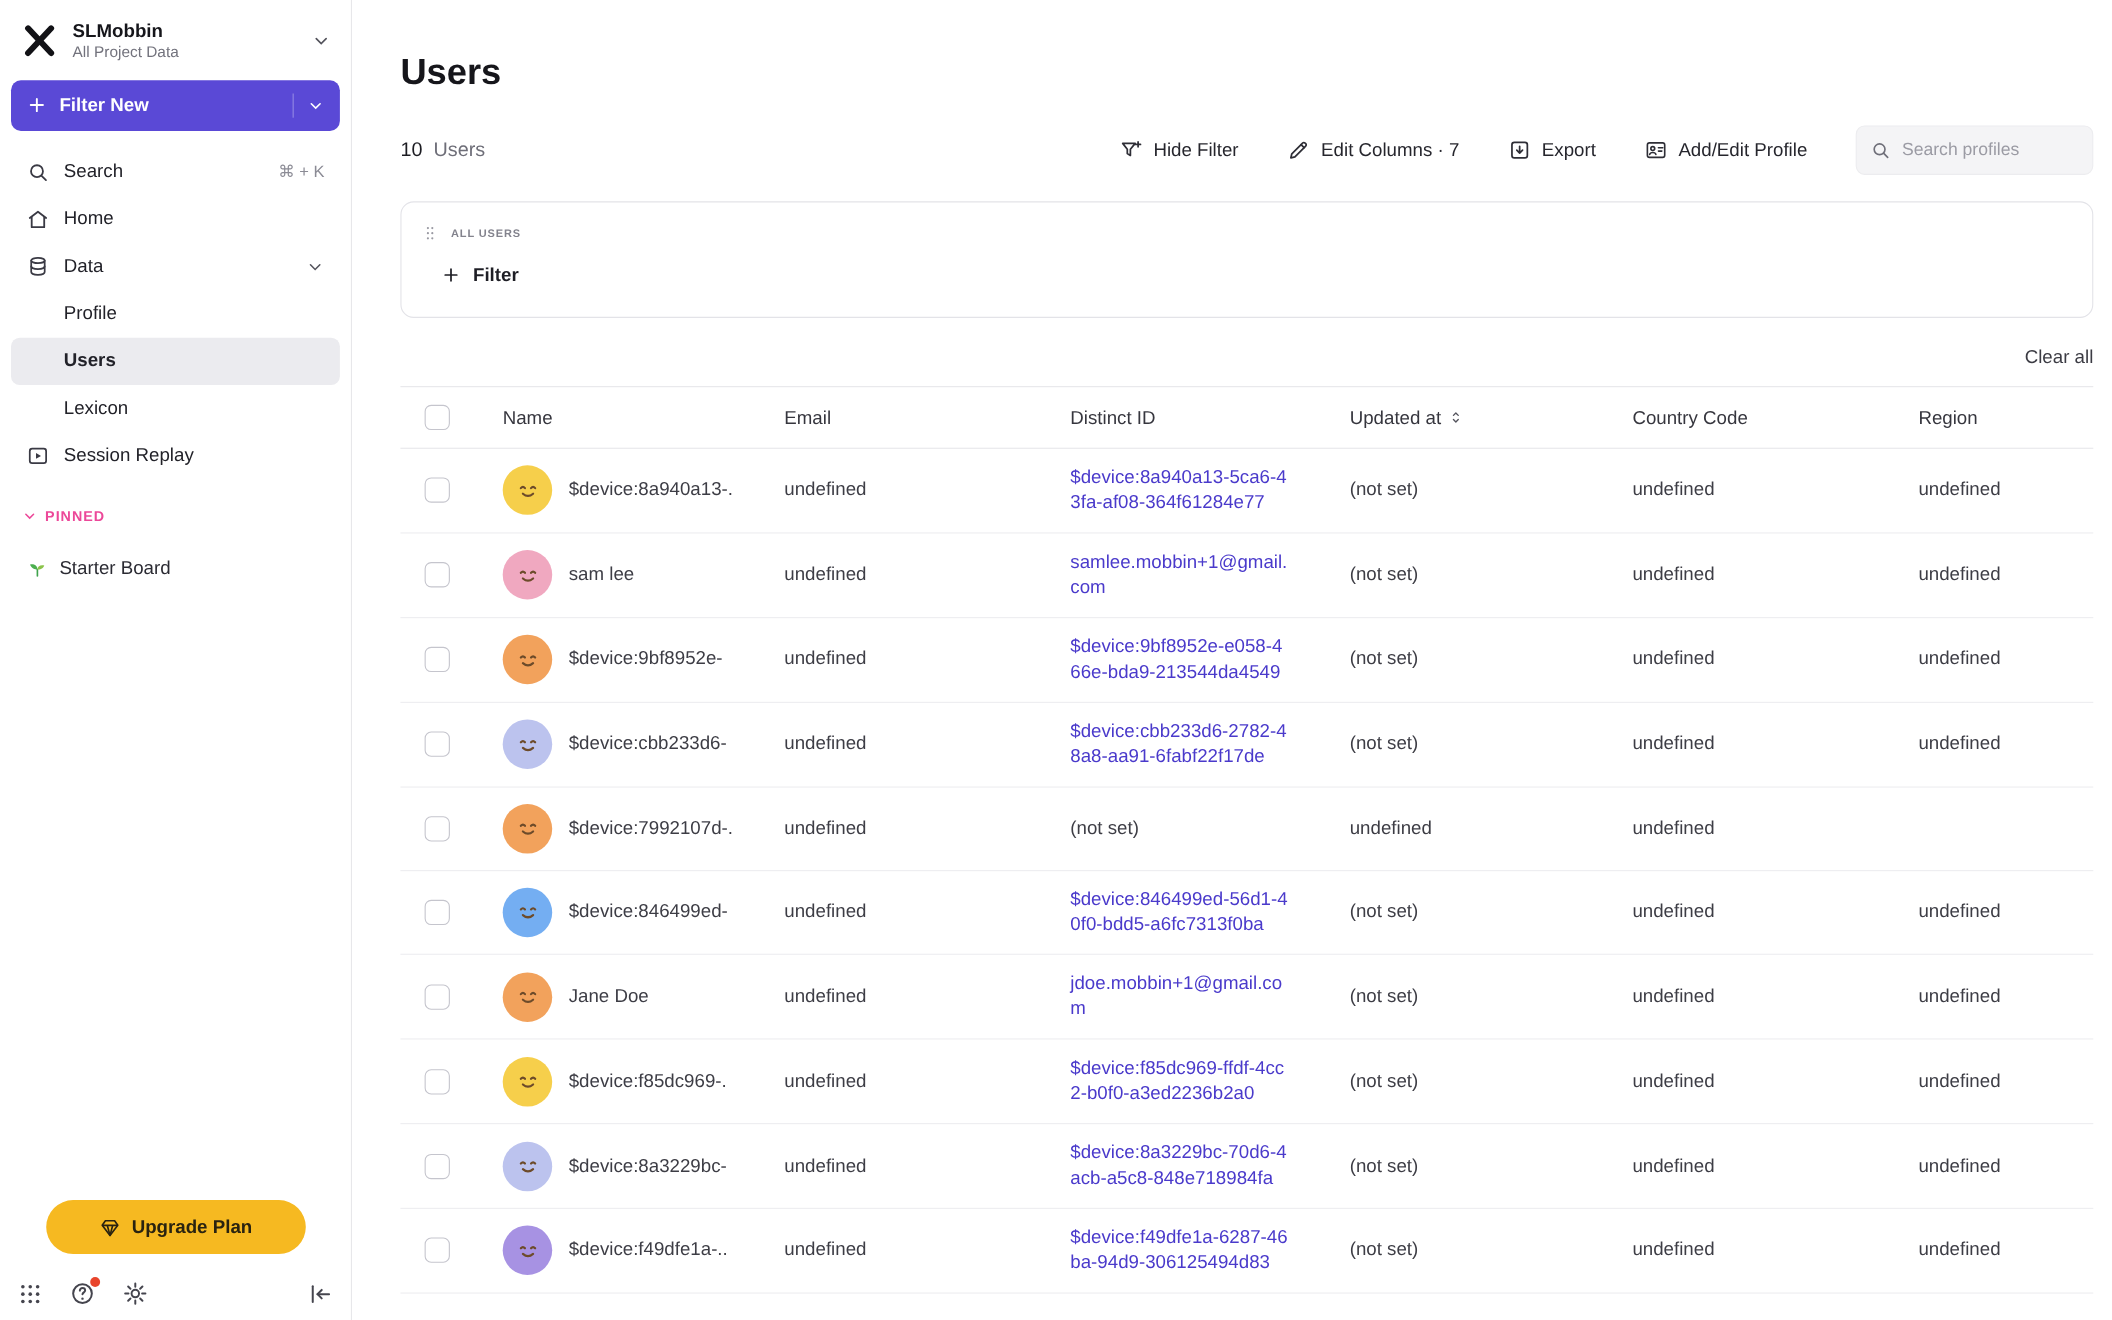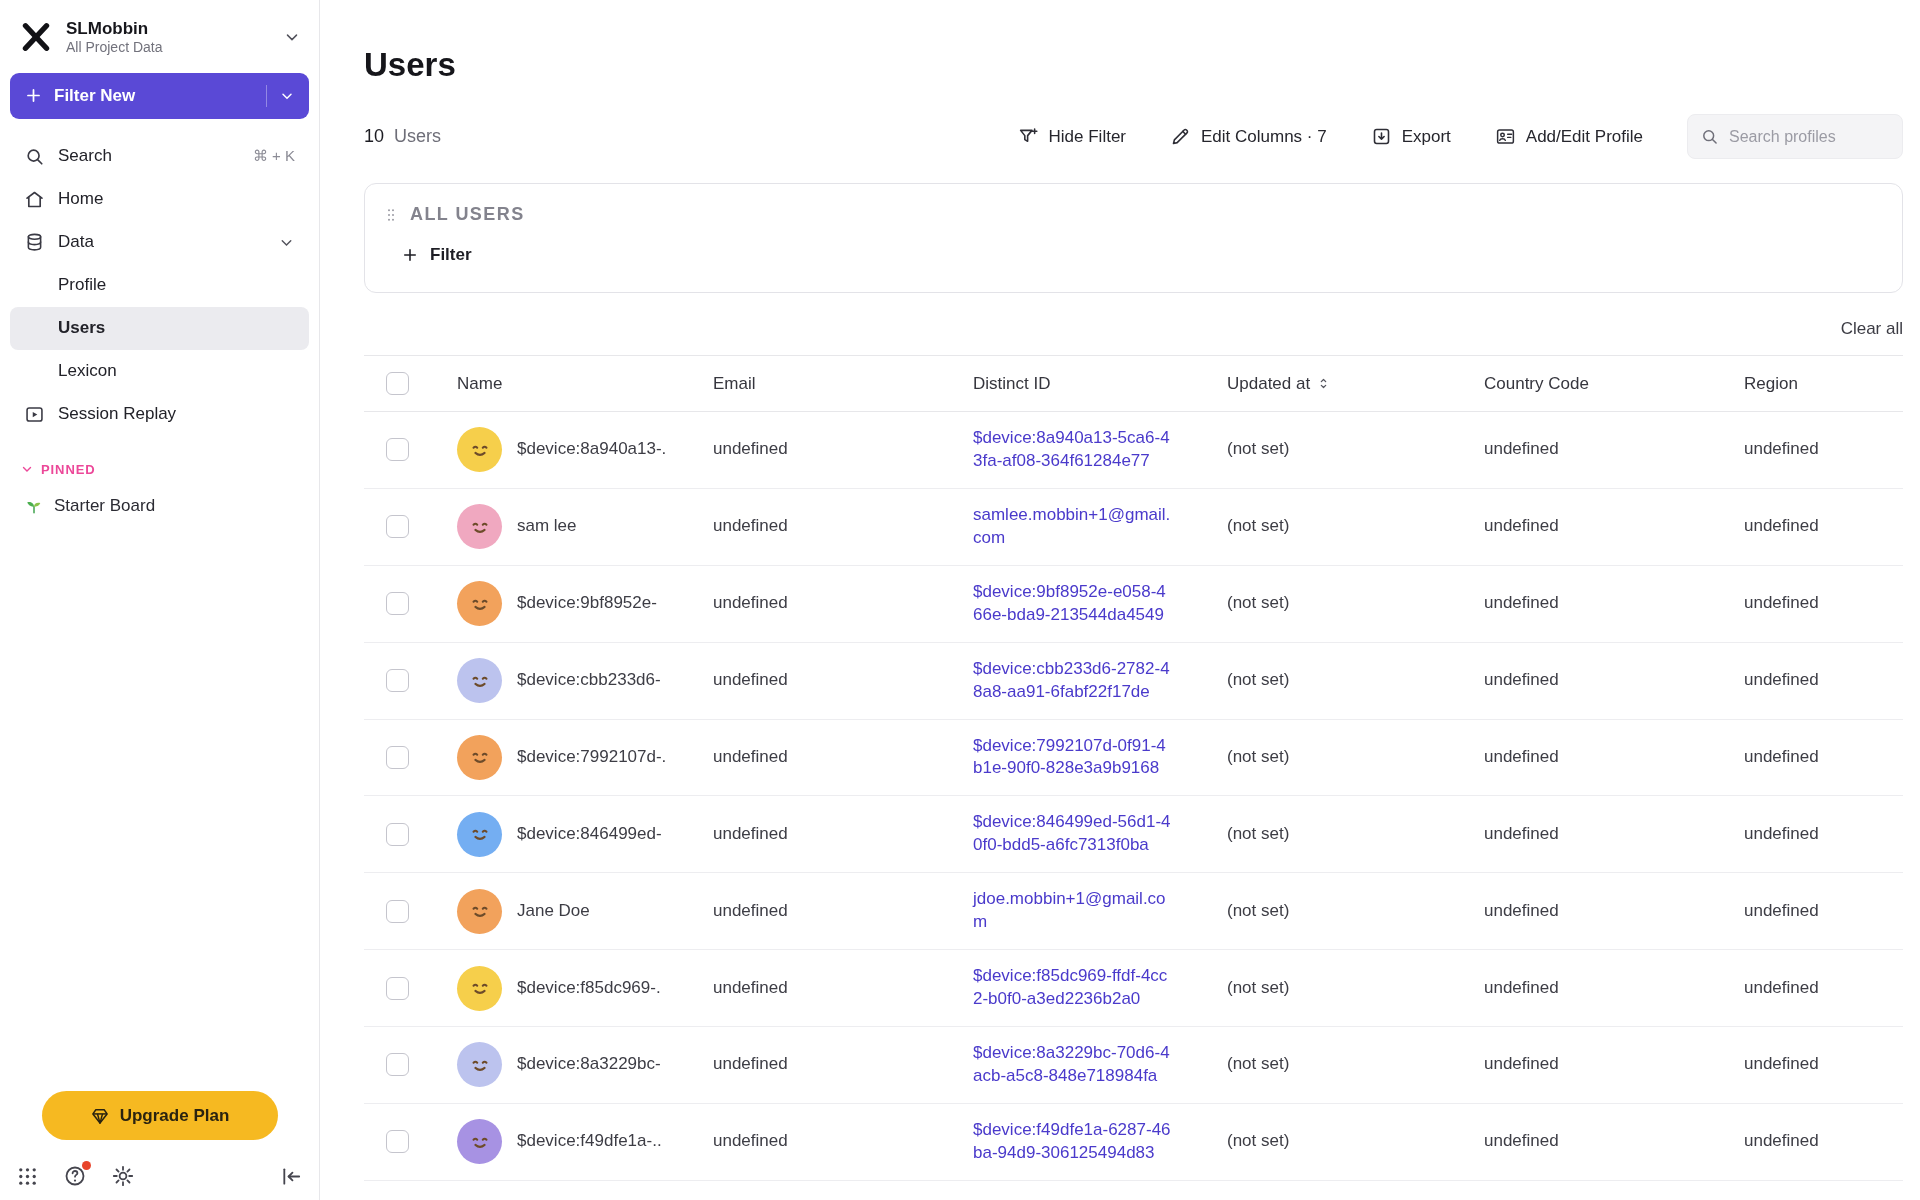--- a/index.html
+++ b/index.html
@@ -37,21 +37,21 @@
   .nav-item .nicon { color:#3a3a44; width:21px; }
   .nav-item.active { background:#ebebef; font-weight:600; }
   .nav-item.sub { padding-left:48px; }
   .kbd { margin-left:auto; color:#8b8b95; font-size:15px; }
   .nav-caret { margin-left:auto; color:#53535c; }
 
   .section-label {
     display:flex; align-items:center; gap:7px; margin:26px 0 8px; padding:0 10px;
     font-size:13px; font-weight:700; letter-spacing:.07em; color:#ec4899; cursor:pointer;
   }
-  .pinned-item { height:42px; display:flex; align-items:center; gap:10px; padding:0 14px; font-size:17px; border-radius:8px; cursor:pointer; }
+  .pinned-item { height:42px; display:flex; align-items:flex-end; gap:10px; padding:0 14px; font-size:17px; border-radius:8px; cursor:pointer; }
 
   .upgrade-btn {
     position:absolute; left:50%; bottom:60px; transform:translateX(-50%);
     width:236px; height:49px; background:#f6b921; border-radius:26px;
     display:flex; align-items:center; justify-content:center; gap:10px;
     font-size:17px; font-weight:700; color:#2a2310; cursor:pointer;
   }
   .bottom-row {
     position:absolute; left:16px; right:16px; bottom:12px;
     display:flex; align-items:center; gap:24px; color:#45454e;
@@ -75,21 +75,21 @@
     width:216px; height:45px; background:#f4f4f6; border:1px solid #ececef; border-radius:8px;
     display:flex; align-items:center; gap:10px; padding:0 12px;
   }
   .searchbox input {
     border:none; outline:none; background:transparent; width:100%;
     font-size:16px; font-family:"Liberation Sans",sans-serif; color:#3c3c44;
   }
   .searchbox input::placeholder { color:#9b9ba4; }
 
   .filter-panel { margin-top:24px; border:1px solid #e3e3e8; border-radius:12px; padding:20px 18px 24px; }
-  .fp-head { display:flex; align-items:center; gap:11px; font-size:18px; font-weight:700; letter-spacing:.08em; color:#83838d; }
+  .fp-head { display:flex; align-items:center; gap:11px; font-size:10px; font-weight:700; letter-spacing:.08em; color:#83838d; }
   .fp-add { margin-top:20px; margin-left:18px; display:inline-flex; align-items:center; gap:11px; font-size:17px; font-weight:600; color:#1e1e25; cursor:pointer; }
 
   .clear-row { display:flex; justify-content:flex-end; margin-top:26px; }
   .clear-link { font-size:17px; font-weight:500; color:#3c3c44; cursor:pointer; text-decoration:none; }
 
   
   .utable { margin-top:16px; }
   .thead, .trow {
     display:grid;
     grid-template-columns: 93px 256px 260px 254px 257px 260px 1fr;
@@ -491,21 +491,20 @@
                 <g fill="none" stroke="#6d4b2a" stroke-width="1.6" stroke-linecap="round">
                   <path d="M6.8 10.2 q1.5 -1.7 3 0"></path>
                   <path d="M14.2 10.2 q1.5 -1.7 3 0"></path>
                   <path d="M8.3 14.3 q3.7 3.2 7.4 0"></path>
                 </g>
               </svg>
             </span>
             <span class="nm">$device:7992107d-.</span>
           </div>
           <div class="cell">undefined</div>
-          <div class="cell"><a class="did">$device:7992107d-0f91-4b1e-90f0-828e3a9b9168</a></div>
           <div class="cell">(not set)</div>
           <div class="cell">undefined</div>
           <div class="cell">undefined</div>
         </div>
         <div class="trow">
           <div class="cell">
             <span class="checkbox"></span>
           </div>
           <div class="cell c-name">
             <span class="avatar" style="background:#74aef2">

